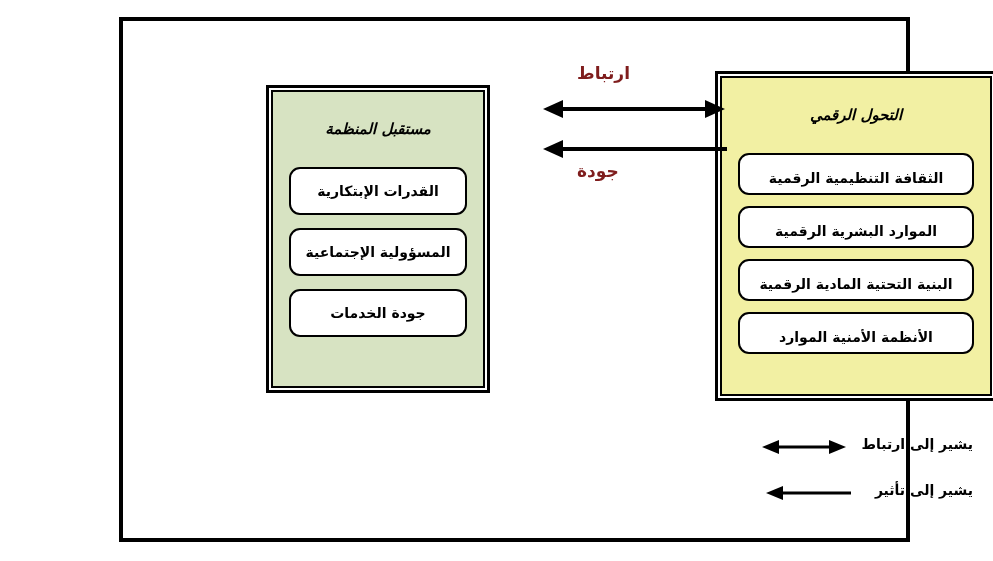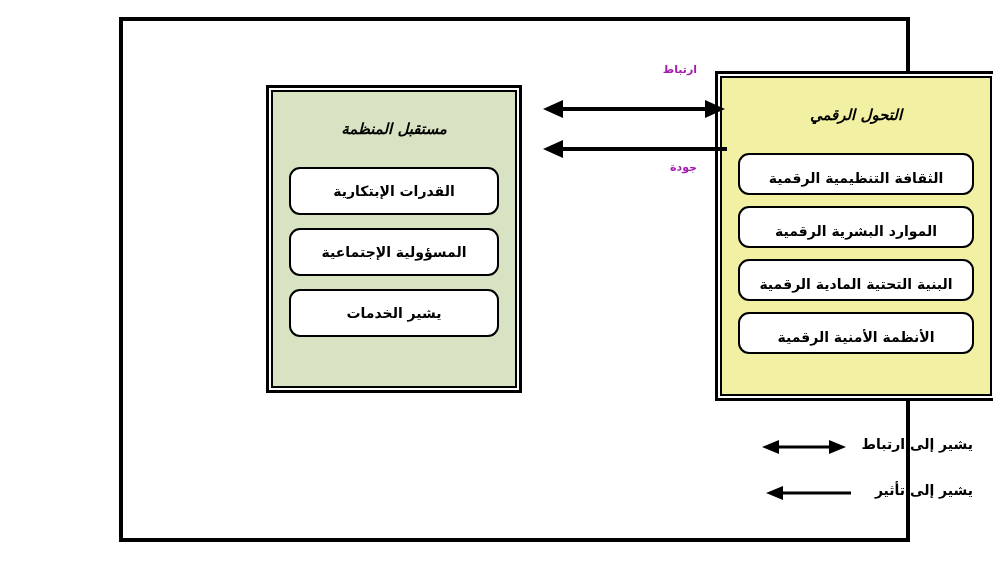--- a/index.html
+++ b/index.html
@@ -39,21 +39,21 @@
     width: 100%;
     height: 100%;
     box-sizing: border-box;
     border: 2px solid #000000;
     position: relative;
   }
 
   .group-left {
     left: 143px;
     top: 64px;
-    width: 256px;
+    width: 224px;
     height: 308px;
     background: #ffffff;
   }
   .group-left > .inner { background: #d7e3c2; }
 
   .group-right {
     left: 592px;
     top: 50px;
     width: 282px;
     height: 330px;
@@ -103,24 +103,24 @@
   
   .connector {
     position: absolute;
     left: 418px;
     top: 60px;
     width: 186px;
     height: 110px;
   }
   .conn-label {
     position: absolute;
-    font-size: 11px;
-    font-weight: 700;
-    color: #a21caf;
-    text-align: right;
+    font-size: 17px;
+    font-weight: 700;
+    color: #7f1d1d;
+    text-align: left;
     width: 120px;
   }
   .conn-label-top    { left: 36px; top: -18px; }
   .conn-label-bottom { left: 36px; top: 80px; }
 
   
   .legend {
     position: absolute;
     left: 590px;
     top: 415px;
@@ -149,33 +149,33 @@
 <div id="canvas">
 
   <div class="outer-frame">
 
     <div class="group-box group-left">
       <div class="inner">
         <div class="group-title">مستقبل المنظمة</div>
         <div class="item-list">
           <div class="item">القدرات الإبتكارية</div>
           <div class="item">المسؤولية الإجتماعية</div>
-          <div class="item">يشير الخدمات</div>
+          <div class="item">جودة الخدمات</div>
         </div>
       </div>
     </div>
 
     <div class="group-box group-right">
       <div class="inner">
         <div class="group-title">التحول الرقمي</div>
         <div class="item-list">
           <div class="item">الثقافة التنظيمية الرقمية</div>
           <div class="item">الموارد البشرية الرقمية</div>
           <div class="item">البنية التحتية المادية الرقمية</div>
-          <div class="item">الأنظمة الأمنية الرقمية</div>
+          <div class="item">الأنظمة الأمنية الموارد</div>
         </div>
       </div>
     </div>
 
     <div class="connector">
 
       <div class="conn-label conn-label-top">ارتباط</div>
 
       <svg width="186" height="110" viewBox="0 0 186 110">
 

